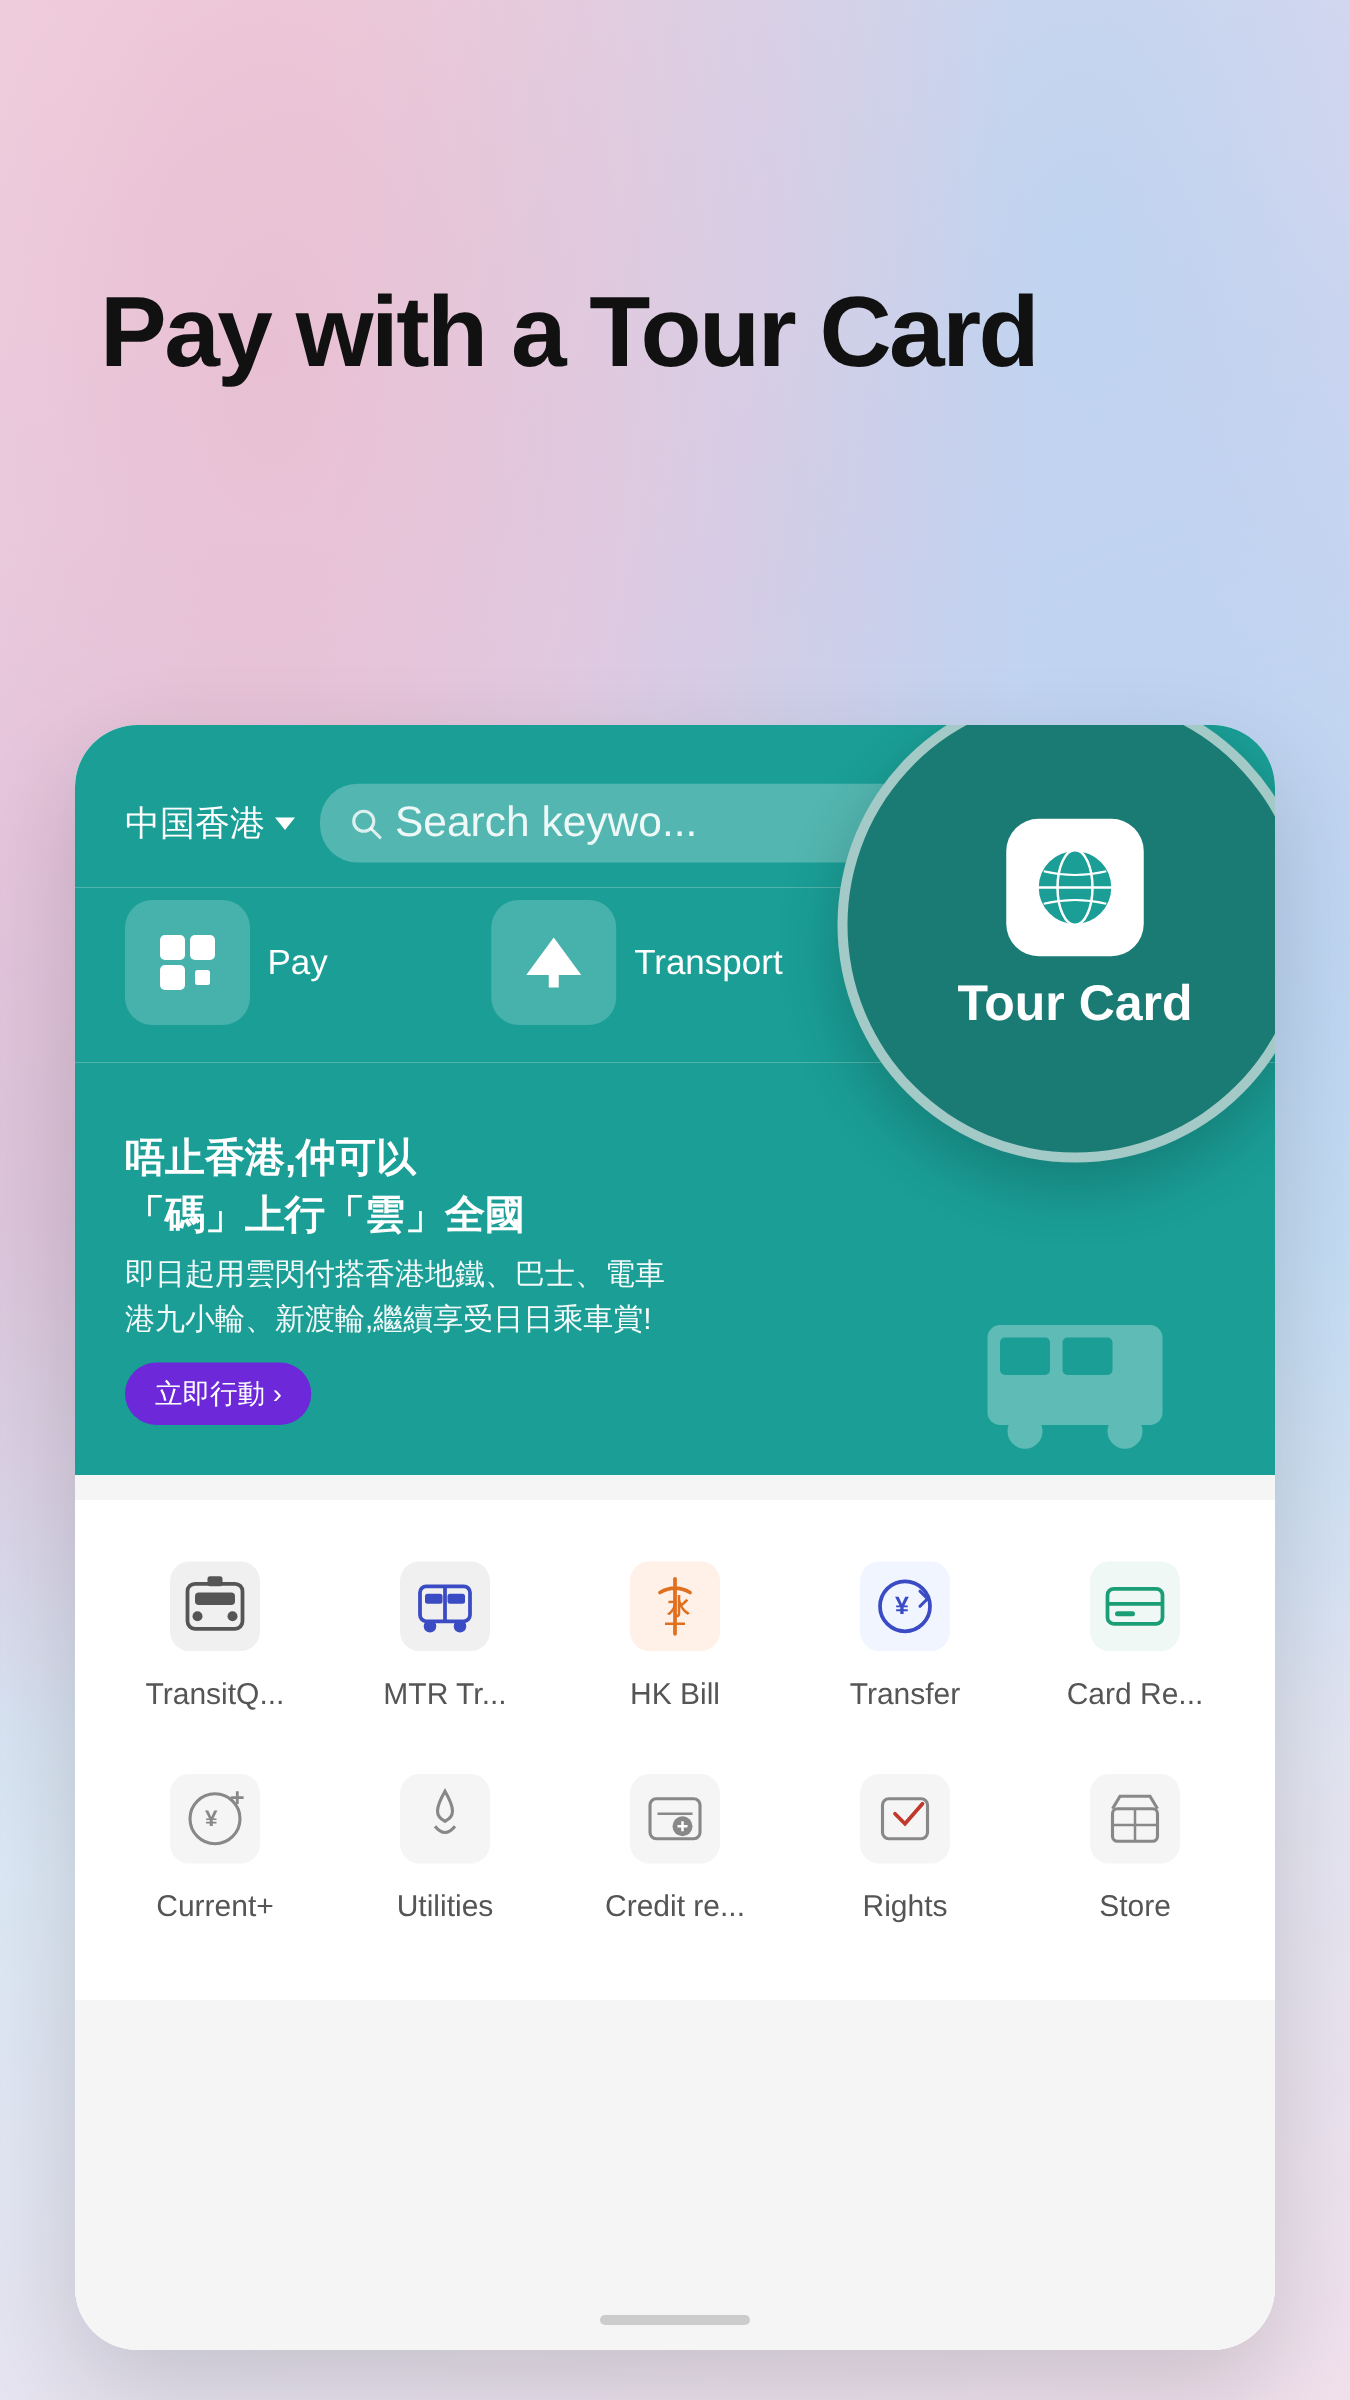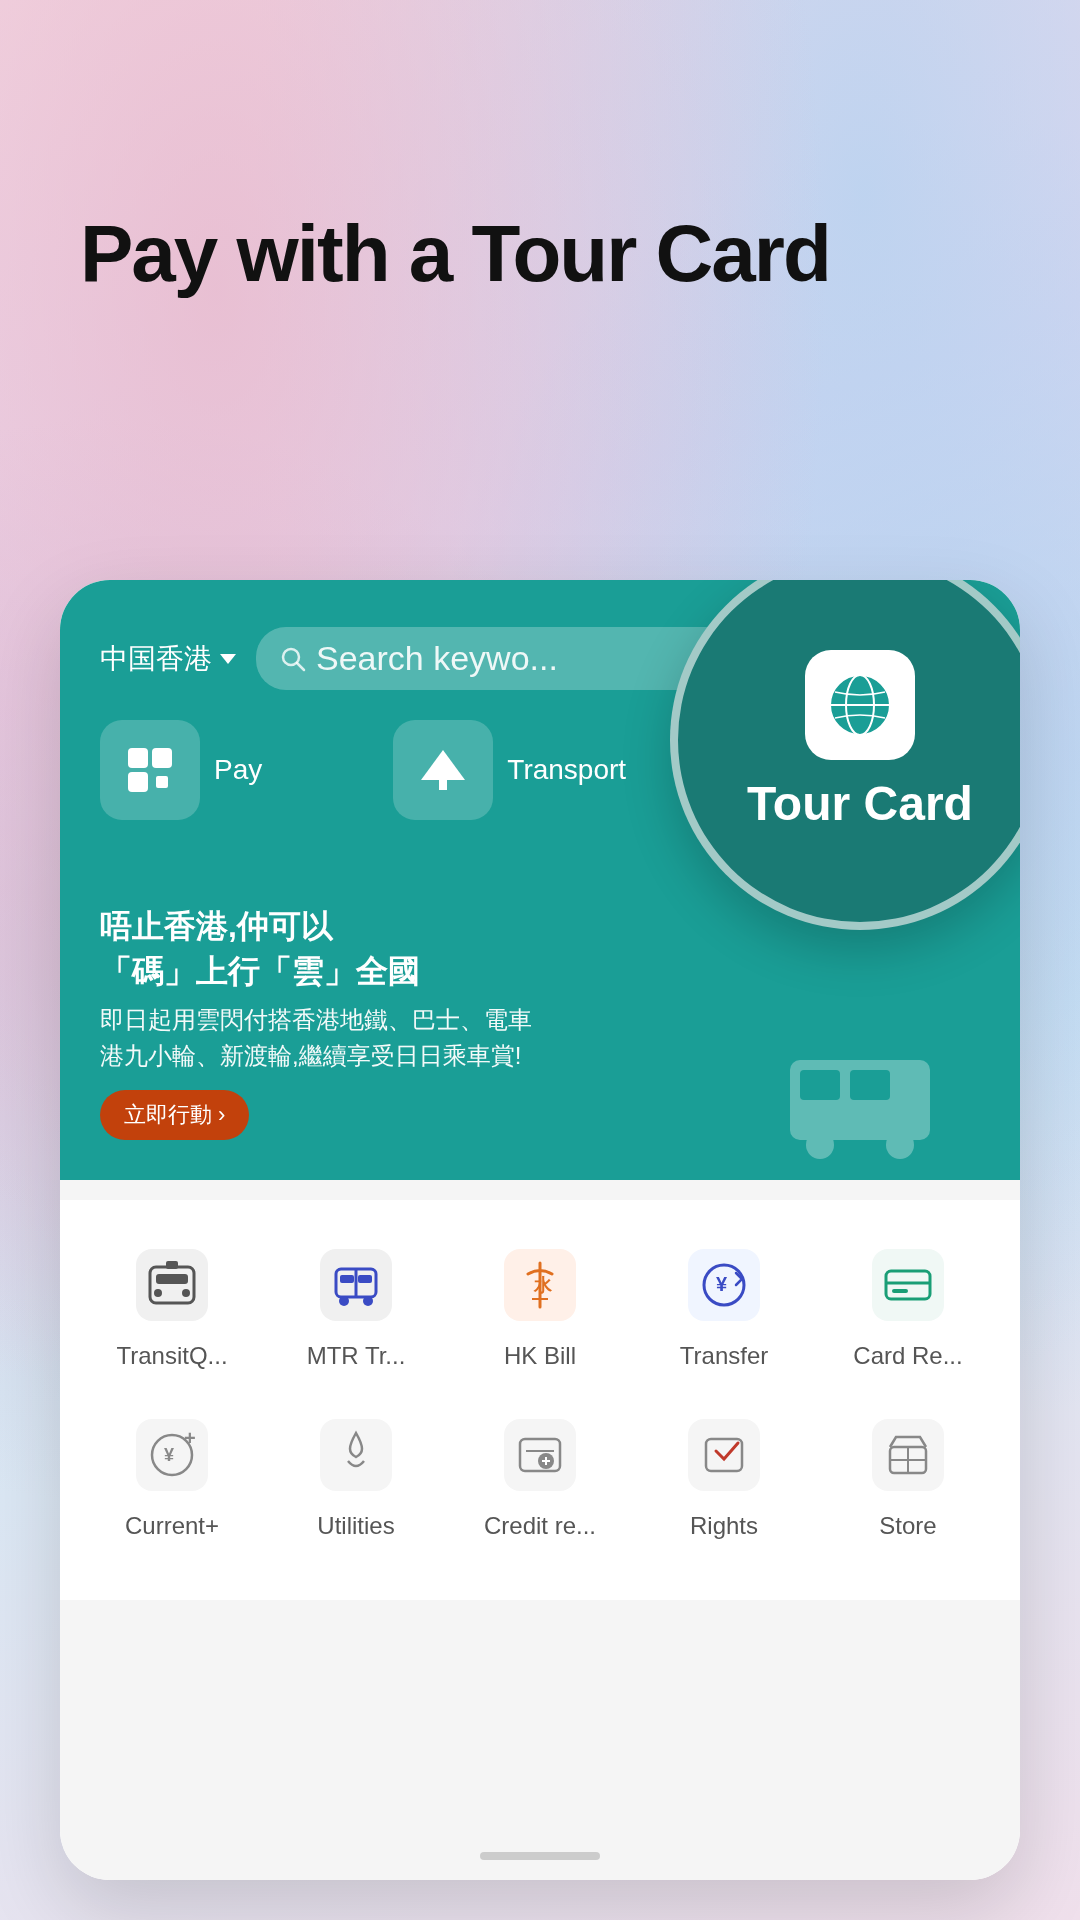--- a/index.html
+++ b/index.html
@@ -21,21 +21,21 @@
         radial-gradient(ellipse at 20% 15%, rgba(230, 180, 200, 0.7) 0%, transparent 50%),
         radial-gradient(ellipse at 80% 10%, rgba(180, 210, 240, 0.8) 0%, transparent 50%),
         radial-gradient(ellipse at 10% 50%, rgba(200, 160, 190, 0.4) 0%, transparent 40%),
         radial-gradient(ellipse at 90% 40%, rgba(160, 200, 240, 0.5) 0%, transparent 40%),
         linear-gradient(160deg, #f5dde8 0%, #e8d8f0 30%, #d8e8f5 60%, #f0e0ec 100%);
     }
 
     
     .hero-title {
       position: absolute;
-      top: 208px;
+      top: 220px;
       left: 80px;
       right: 80px;
       font-size: 80px;
       font-weight: 900;
       color: #111;
       letter-spacing: -2px;
       line-height: 1.15;
     }
 
     
@@ -152,21 +152,21 @@
     }
 
     .banner-subtitle {
       font-size: 24px;
       line-height: 1.5;
       margin-top: 8px;
       opacity: 0.95;
     }
 
     .banner-btn {
-      background: #c2410c;
+      background: #6d28d9;
       color: white;
       border: none;
       border-radius: 30px;
       padding: 10px 24px;
       font-size: 22px;
       margin-top: 16px;
       display: inline-flex;
       align-items: center;
       gap: 6px;
     }
@@ -229,21 +229,21 @@
       width: 110px;
       height: 110px;
       background: white;
       border-radius: 26px;
       display: flex;
       align-items: center;
       justify-content: center;
     }
 
     .tour-card-label {
-      font-size: 48px;
+      font-size: 40px;
       font-weight: 700;
       color: white;
     }
 
     
     svg { display: block; }
 
     .bottom-indicator {
       position: absolute;
       bottom: 20px;

